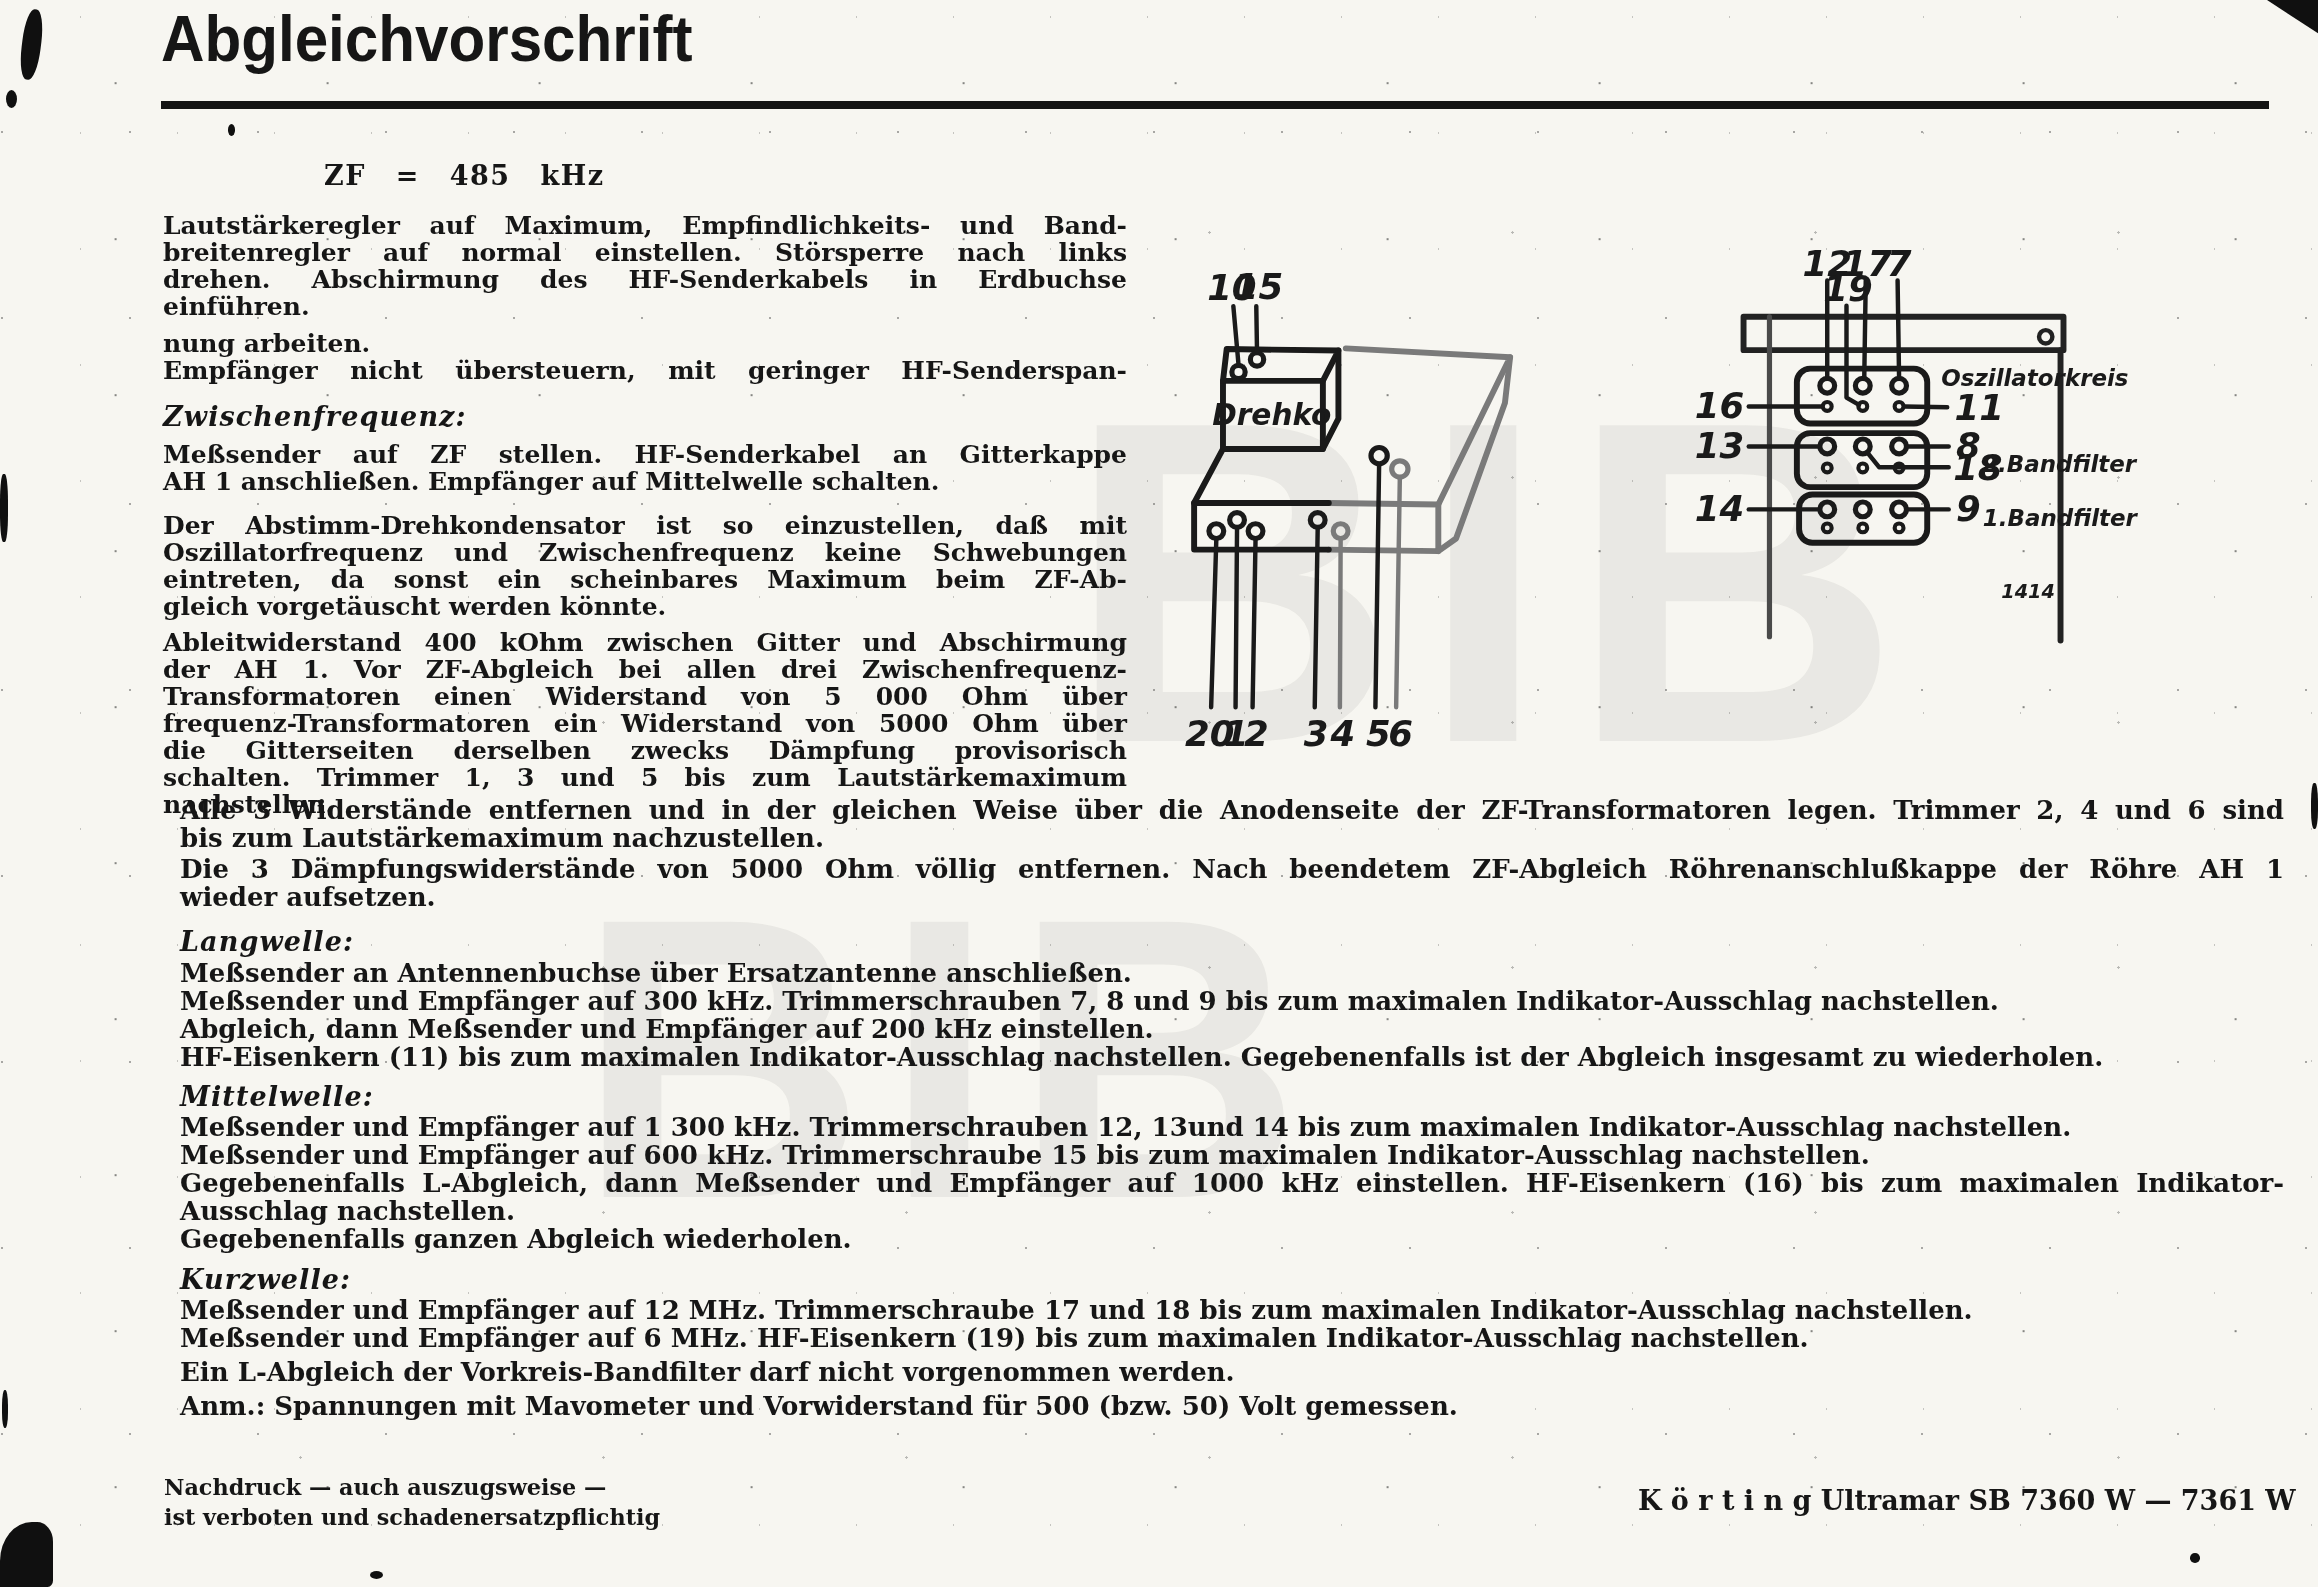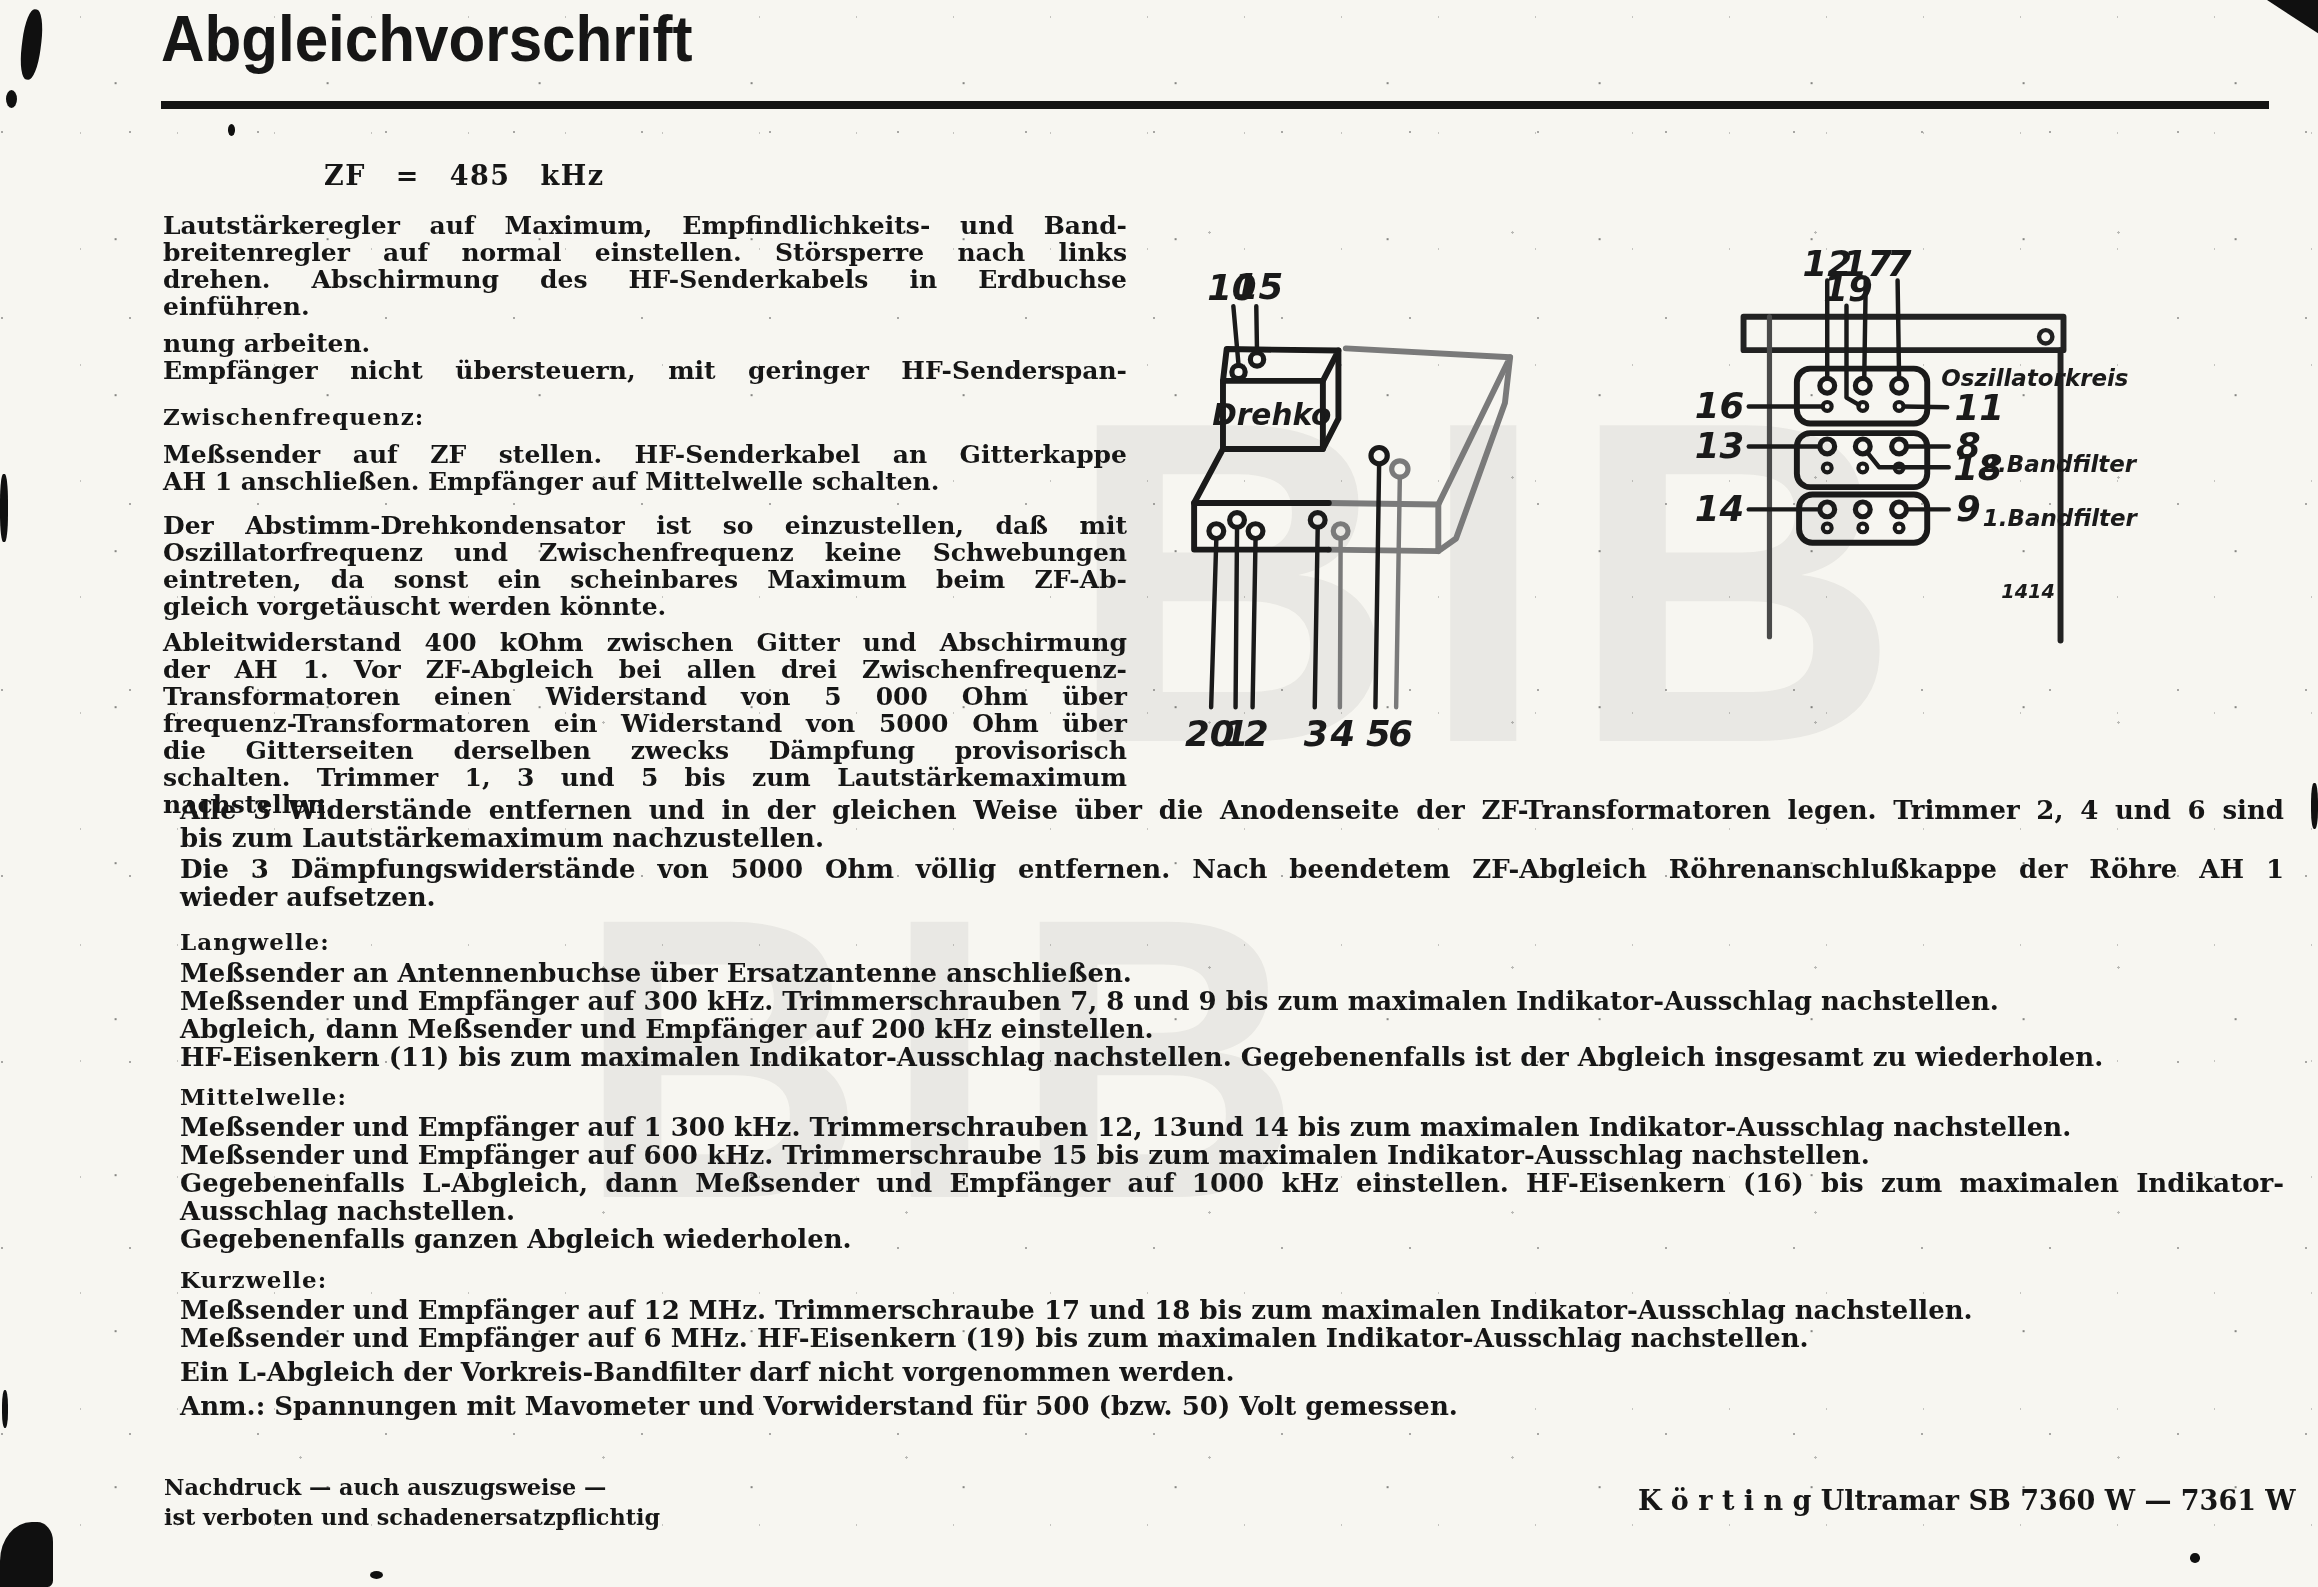--- a/index.html
+++ b/index.html
@@ -24,21 +24,21 @@
   }
   .rule { position:absolute; left:161px; top:101px; width:2108px; height:8.1px; background:#141414; }
   .zf { position:absolute; left:324px; top:160px; font-size:27px; letter-spacing:1.5px; word-spacing:19px; white-space:nowrap; }
   .lc { position:absolute; left:163px; top:212px; width:964px; font-size:25px; }
   .lc .tline { line-height:27px; }
   .fw { position:absolute; left:180px; top:796px; width:2104px; font-size:26px; }
   .fw .tline { line-height:28px; }
   .tline { text-align:justify; text-align-last:justify; }
   .tlast { text-align-last:left; }
   .para { margin:0; }
-  .h { font-size:23px; letter-spacing:1.1px; line-height:31px; margin:0 0 1.5px 0; }
+  .h { font-size:27px; letter-spacing:1.1px; line-height:31px; margin:0 0 1.5px 0;font-style:italic; }
   .mb4  { margin-bottom:3px; }
   .mb12 { margin-bottom:9px; } .mb14 { margin-bottom:10.4px; }
   .mb16 { margin-bottom:17px; } .mb20 { margin-bottom:15px; }
   .mb22 { margin-bottom:16.3px; }
   .strong-line .tline { line-height:34px; }
   .notice { position:absolute; left:164px; top:1472px; font-size:23px; line-height:30px; transform:scaleX(.97); transform-origin:left top; white-space:nowrap; }
   .brand  { position:absolute; left:1638px; top:1485px; font-size:27px; white-space:nowrap; }
   .wm { position:absolute; font-family:"Liberation Sans", sans-serif; font-weight:800; color:rgba(55,55,55,.07); pointer-events:none; }
   .wm1 { left:1066px; top:318px; font-size:459px; letter-spacing:22px; }
   .wm2 { left:577px;  top:829px; font-size:400px; letter-spacing:18px; }

